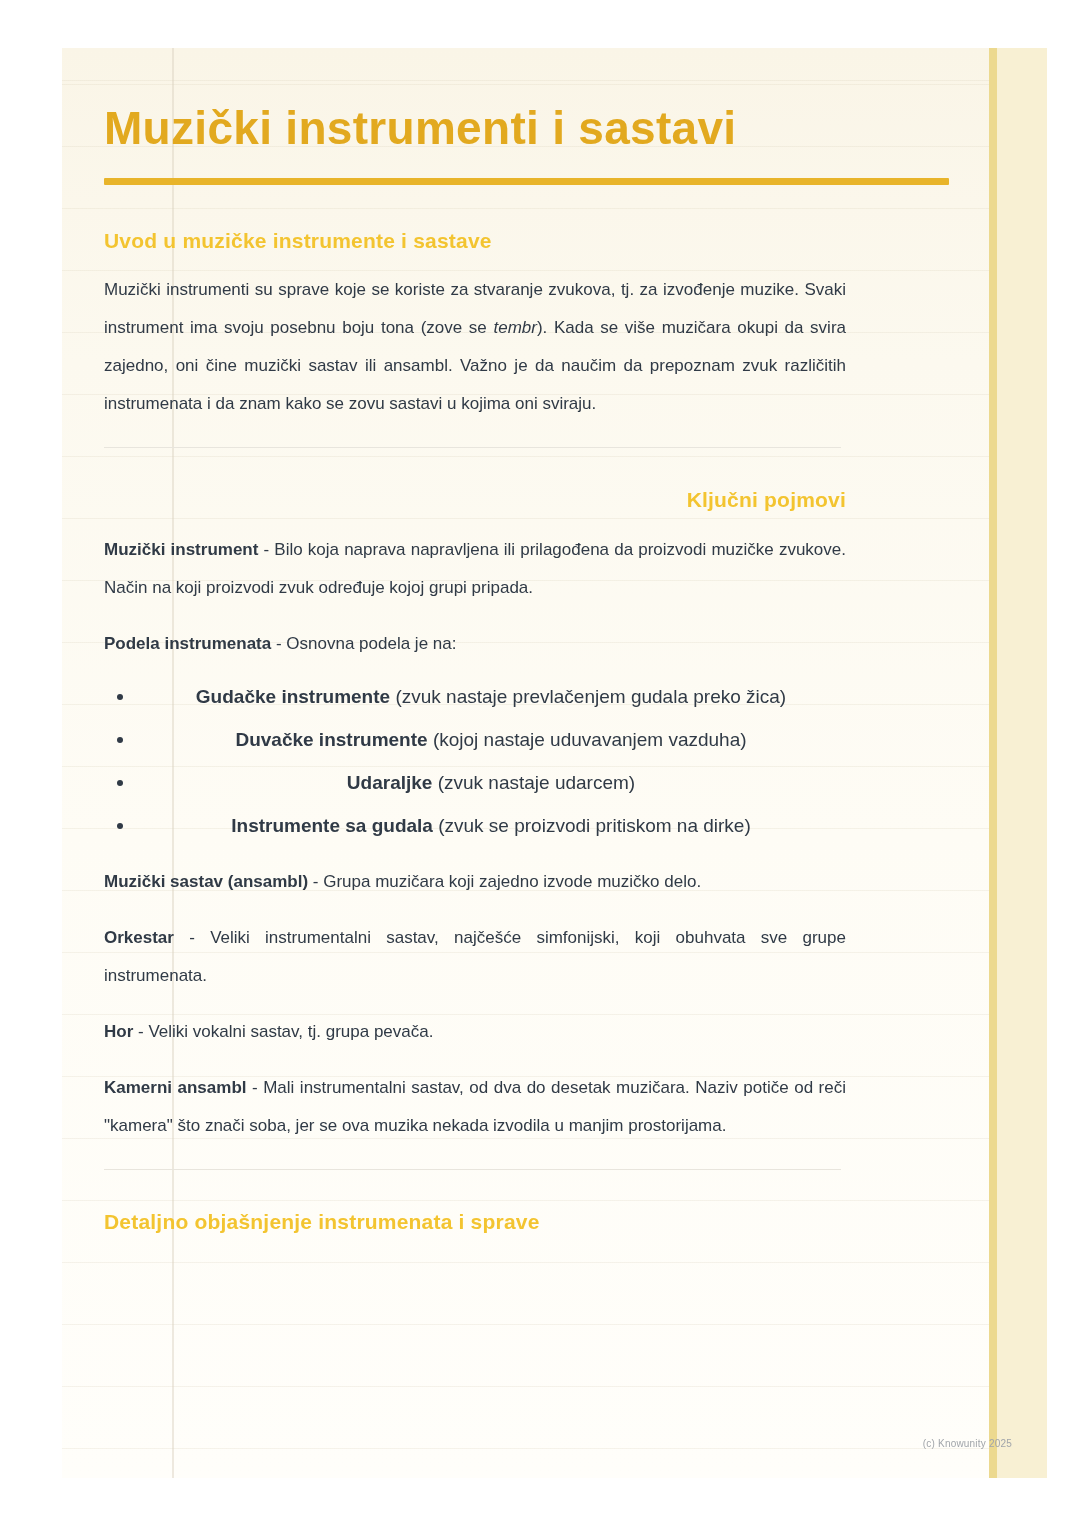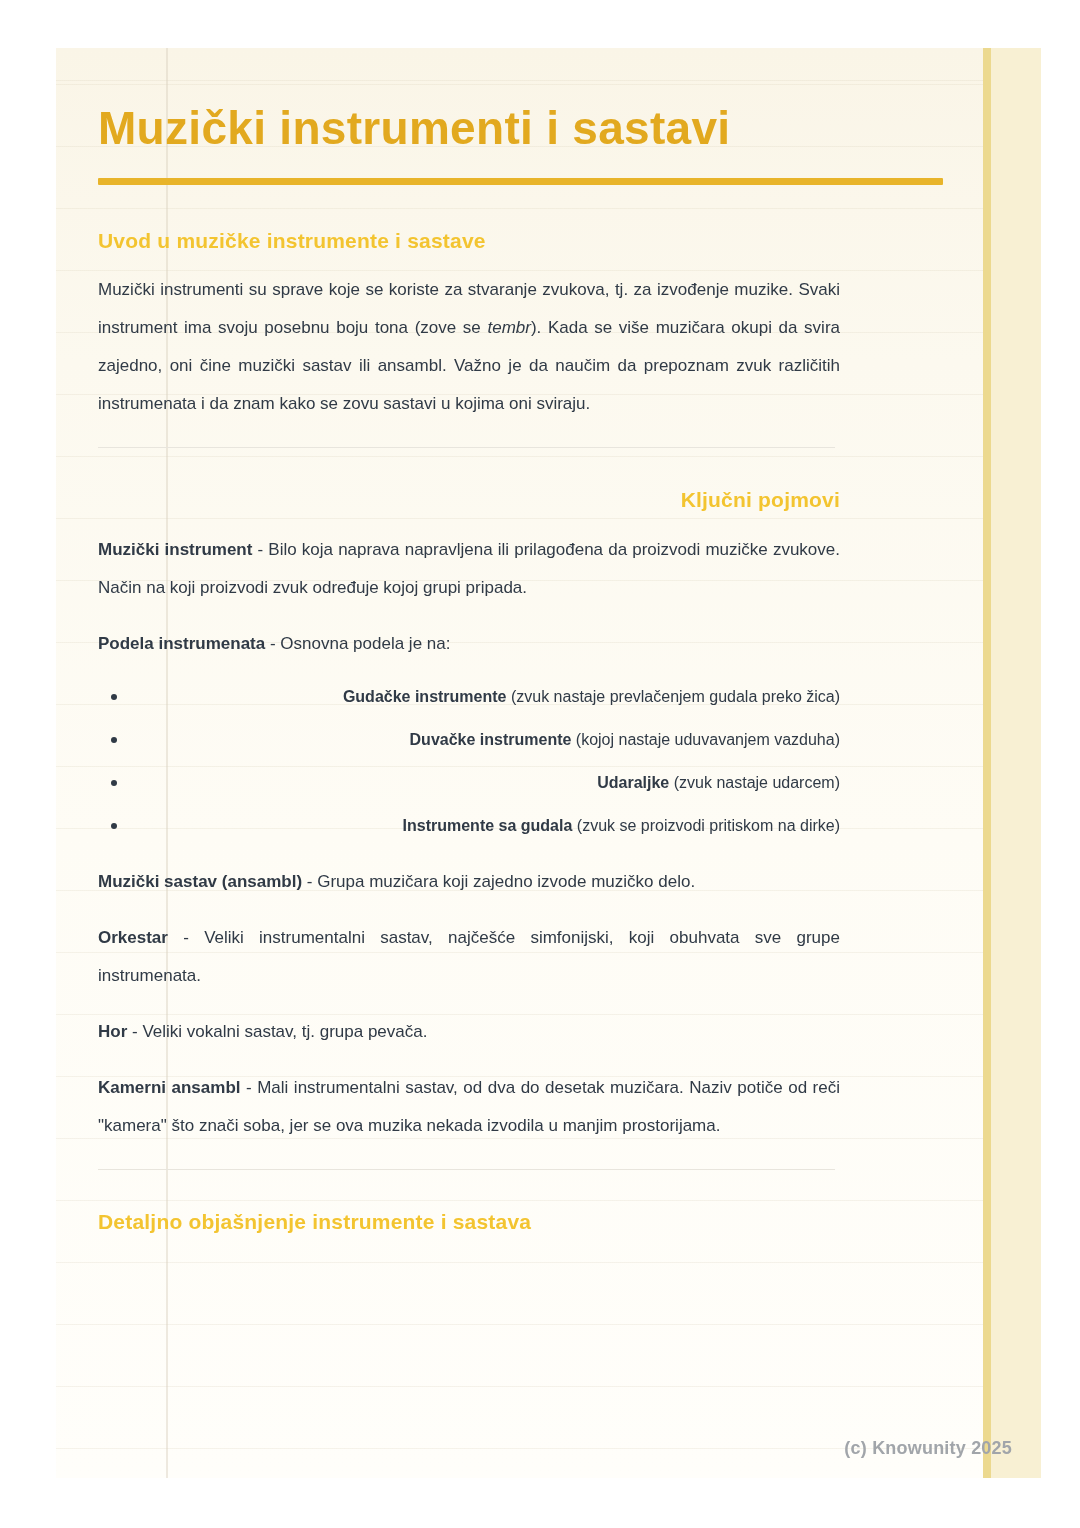--- a/index.html
+++ b/index.html
@@ -11,21 +11,21 @@
   }
   .canvas {
     position: relative;
     width: 1080px;
     height: 1528px;
     background: #ffffff;
     overflow: hidden;
   }
   .paper {
     position: absolute;
-    left: 56px;
+    left: 62px;
     top: 48px;
     width: 985px;
     height: 1430px;
     background: linear-gradient(180deg, #faf5e7 0%, #fcf9ef 22%, #fefcf5 55%, #fffefa 100%);
   }
   .ruling {
     position: absolute;
     inset: 0;
     background: repeating-linear-gradient(
       180deg,
@@ -99,23 +99,23 @@
   .para .i { font-style: italic; }
   .bullet-list {
     margin: 15px 0 0 0;
     padding: 0;
     list-style: none;
   }
   .bullet-item {
     position: relative;
     padding-left: 32px;
     margin: 0 0 5px 0;
-    font-size: 16px;
+    font-size: 19px;
     line-height: 38px;
-    text-align: right;
+    text-align: center;
   }
   .bullet-item .b { font-weight: 700; }
   .bullet-item::before {
     content: "";
     position: absolute;
     left: 13px;
     top: 16px;
     width: 6px;
     height: 6px;
     border-radius: 50%;
@@ -124,24 +124,23 @@
   .section-divider {
     margin-top: 24px;
     width: 737px;
     height: 1px;
     background: #e8e5dd;
   }
   .footer-note {
     position: absolute;
     top: 1438px;
     right: 68px;
-    font-size: 18px;
+    font-size: 10px;
     letter-spacing: 0.2px;
     z-index: 5;
-    font-weight: bold;
   }
 </style>
 </head>
 <body>
 
 <div class="canvas">
   <div class="paper">
     <div class="ruling"></div>
     <div class="margin-line"></div>
     <div class="stripe" style="background: rgb(236, 217, 143);"></div>
@@ -160,18 +159,18 @@
             <li class="bullet-item" style="color: rgb(48, 58, 70);"><span class="b">Gudačke instrumente</span><span> (zvuk nastaje prevlačenjem gudala preko žica)</span></li>
             <li class="bullet-item" style="color: rgb(48, 58, 70);"><span class="b">Duvačke instrumente</span><span> (kojoj nastaje uduvavanjem vazduha)</span></li>
             <li class="bullet-item" style="color: rgb(48, 58, 70);"><span class="b">Udaraljke</span><span> (zvuk nastaje udarcem)</span></li>
             <li class="bullet-item" style="color: rgb(48, 58, 70);"><span class="b">Instrumente sa gudala</span><span> (zvuk se proizvodi pritiskom na dirke)</span></li>
           </ul>
           <p class="para" style="color: rgb(48, 58, 70);"><span class="b">Muzički sastav (ansambl)</span><span> - Grupa muzičara koji zajedno izvode muzičko delo.</span></p>
           <p class="para" style="color: rgb(48, 58, 70);"><span class="b">Orkestar</span><span> - Veliki instrumentalni sastav, najčešće simfonijski, koji obuhvata sve grupe instrumenata.</span></p>
           <p class="para" style="color: rgb(48, 58, 70);"><span class="b">Hor</span><span> - Veliki vokalni sastav, tj. grupa pevača.</span></p>
           <p class="para" style="color: rgb(48, 58, 70);"><span class="b">Kamerni ansambl</span><span> - Mali instrumentalni sastav, od dva do desetak muzičara. Naziv potiče od reči "kamera" što znači soba, jer se ova muzika nekada izvodila u manjim prostorijama.</span></p>
           <div class="section-divider" style="background: rgb(232, 229, 221);"></div>
-          <h2 class="section-heading" style="color: rgb(243, 196, 48);">Detaljno objašnjenje instrumente i sastava</h2>
+          <h2 class="section-heading" style="color: rgb(243, 196, 48);">Detaljno objašnjenje instrumenata i sprave</h2>
         </div>
     </div>
   </div>
   <div class="footer-note" style="color: rgb(161, 165, 170);">(c) Knowunity 2025</div>
 </div>
 
 </body></html>

